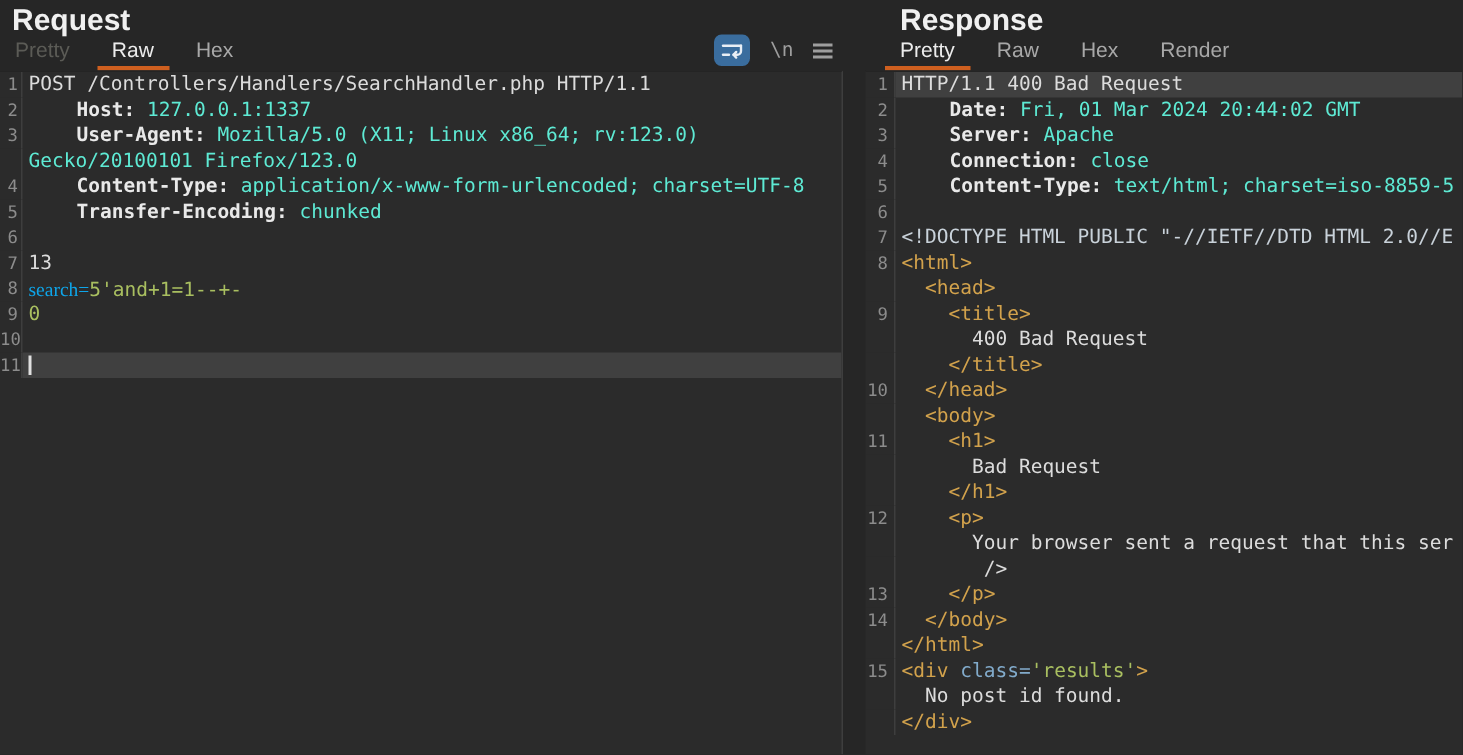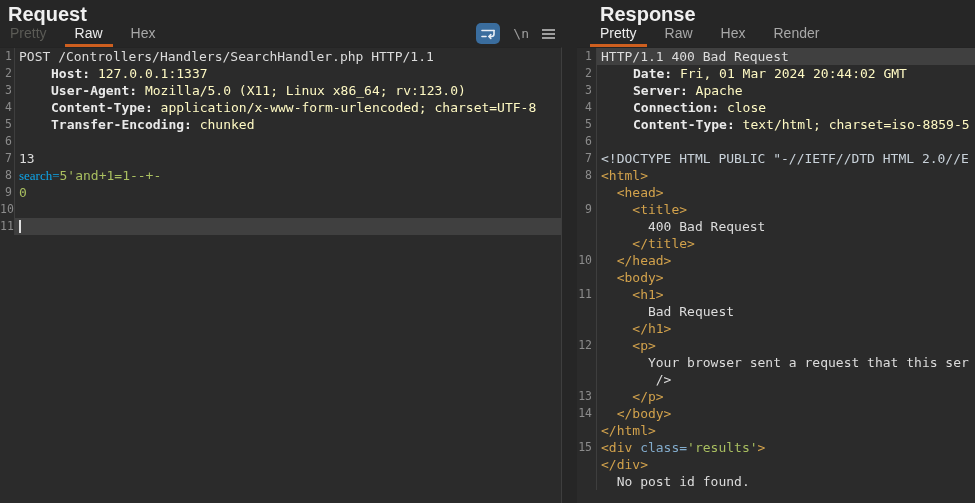--- a/index.html
+++ b/index.html
@@ -51,21 +51,21 @@
     flex:0 0 auto; text-align:right; color:#8C8C8C; font-size:11.5px;
     border-right:1px solid #3E3E3E; background:#2B2B2B;
   }
   .panel-request .gutter { width:15px; padding-right:2px; }
   .panel-response .gutter { width:20px; padding-right:4px; }
   .code { flex:1 1 auto; white-space:pre; overflow:hidden; padding-left:4px; }
   .row.hl .code { background:#404040; }
 
   .tk-plain { color:#DCDCDC; }
   .tk-name  { color:#E9E9E9; font-weight:bold;padding-left:32px; }
-  .tk-value { color:#fef9c3; }
+  .tk-value { color:#5eead4; }
   .tk-param { color:#0ea5e9;font-family:Liberation Serif, serif; }
   .tk-attr  { color:#82ABCB; }
   .tk-green { color:#A9BF60; }
   .tk-tag   { color:#D2A24C; }
   .tk-pale  { color:#C9D2DA; }
 
   .cursor {
     display:inline-block; width:2px; height:13px; margin-top:2px;
     background:#E0E0E0; vertical-align:top;
   }
@@ -105,20 +105,24 @@
       </div>
       <div class="row">
         <span class="gutter">2</span>
         <span class="code"><span class="tk-name">Host:</span><span class="tk-value"> 127.0.0.1:1337</span></span>
       </div>
       <div class="row">
         <span class="gutter">3</span>
         <span class="code"><span class="tk-name">User-Agent:</span><span class="tk-value"> Mozilla/5.0 (X11; Linux x86_64; rv:123.0)</span></span>
       </div>
       <div class="row">
+        <span class="gutter"></span>
+        <span class="code"><span class="tk-value">Gecko/20100101 Firefox/123.0</span></span>
+      </div>
+      <div class="row">
         <span class="gutter">4</span>
         <span class="code"><span class="tk-name">Content-Type:</span><span class="tk-value"> application/x-www-form-urlencoded; charset=UTF-8</span></span>
       </div>
       <div class="row">
         <span class="gutter">5</span>
         <span class="code"><span class="tk-name">Transfer-Encoding:</span><span class="tk-value"> chunked</span></span>
       </div>
       <div class="row">
         <span class="gutter">6</span>
         <span class="code"></span>
@@ -248,20 +252,20 @@
       <div class="row">
         <span class="gutter"></span>
         <span class="code"><span class="tk-tag">&lt;/html&gt;</span></span>
       </div>
       <div class="row">
         <span class="gutter">15</span>
         <span class="code"><span class="tk-tag">&lt;div</span><span class="tk-attr"> class=</span><span class="tk-green">'results'</span><span class="tk-tag">&gt;</span></span>
       </div>
       <div class="row">
         <span class="gutter"></span>
+        <span class="code"><span class="tk-plain">  No post id found.</span></span>
+      </div>
+      <div class="row">
+        <span class="gutter"></span>
         <span class="code"><span class="tk-tag">&lt;/div&gt;</span></span>
       </div>
-      <div class="row">
-        <span class="gutter"></span>
-        <span class="code"><span class="tk-plain">  No post id found.</span></span>
-      </div>
     </div>
 </div>
 
 </body></html>

